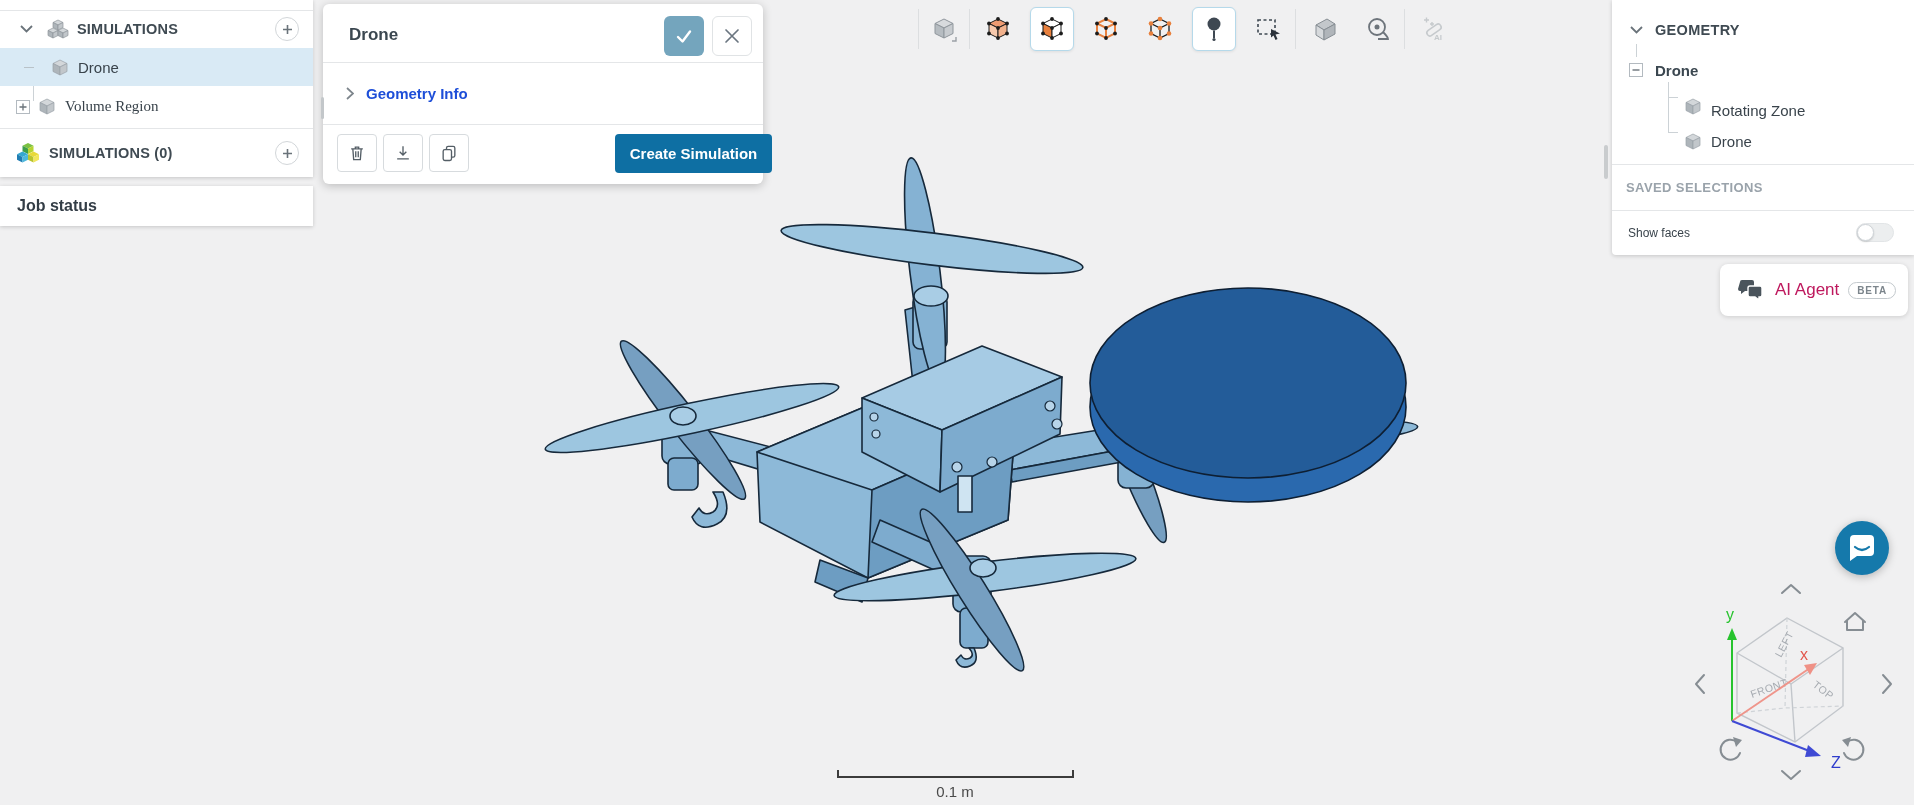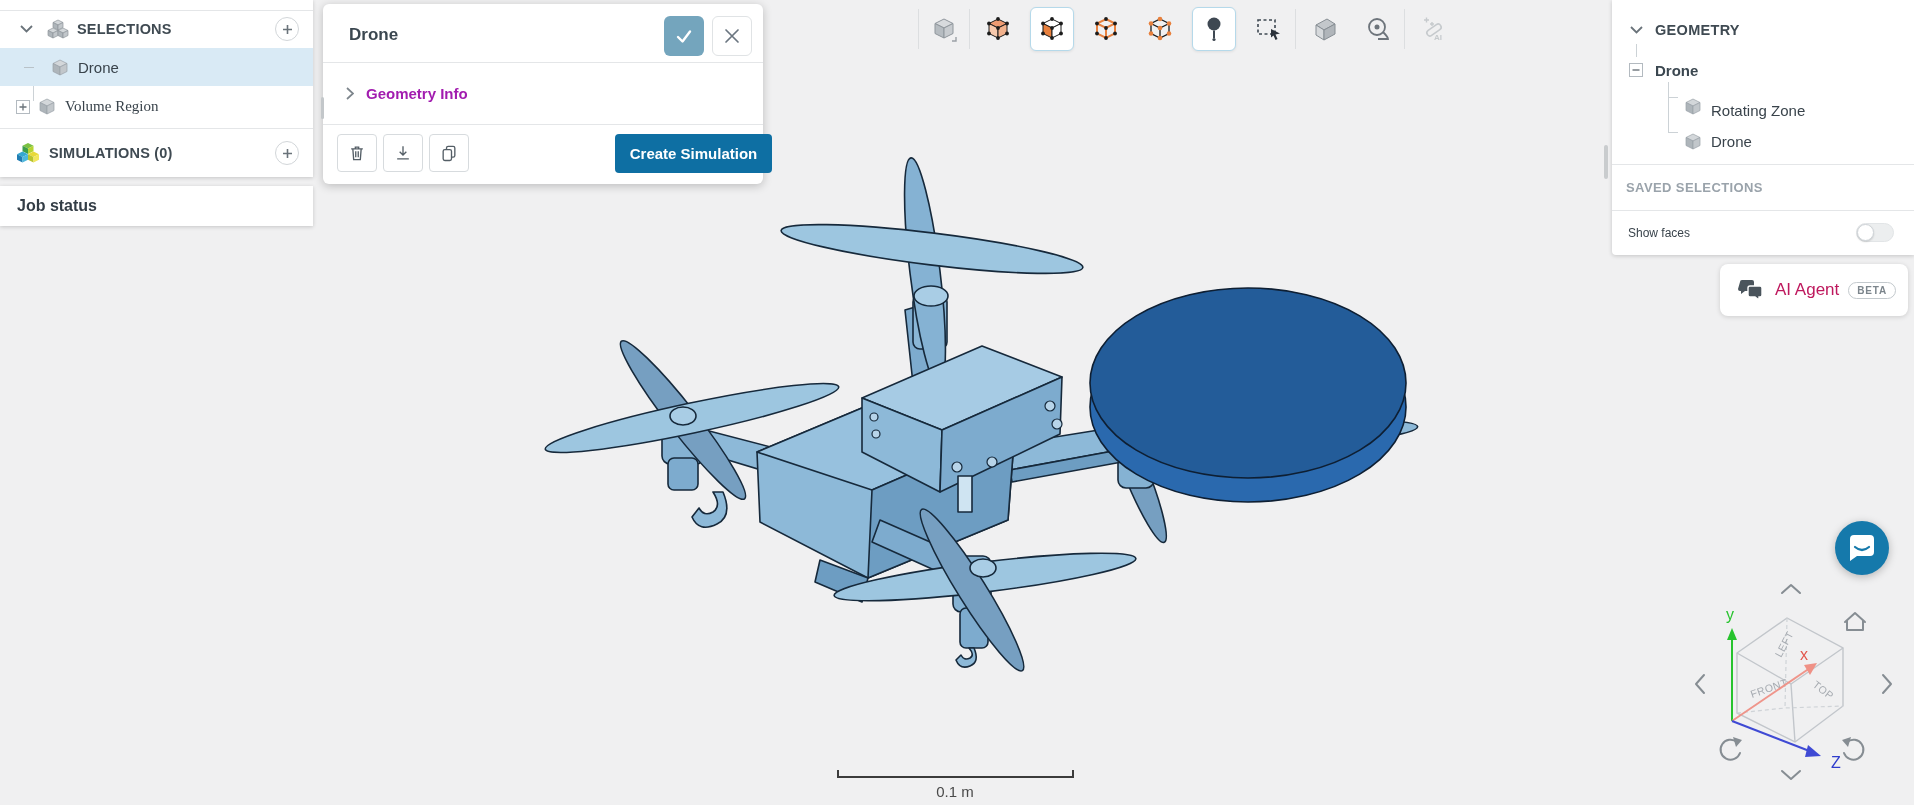--- a/index.html
+++ b/index.html
@@ -258,21 +258,21 @@
           <polygon points="6,3.5 11,6 11,11 6,8.5" fill="#aeb5ba"></polygon>
           <polygon points="16,3.5 11,6 11,11 16,8.5" fill="#c2c7cb"></polygon>
         <polygon points="6,9 11,11.5 6,14 1,11.5" fill="#d3d7da"></polygon>
           <polygon points="1,11.5 6,14 6,19 1,16.5" fill="#aeb5ba"></polygon>
           <polygon points="11,11.5 6,14 6,19 11,16.5" fill="#c2c7cb"></polygon>
         <polygon points="16,9 21,11.5 16,14 11,11.5" fill="#d3d7da"></polygon>
           <polygon points="11,11.5 16,14 16,19 11,16.5" fill="#aeb5ba"></polygon>
           <polygon points="21,11.5 16,14 16,19 21,16.5" fill="#c2c7cb"></polygon>
       </g>
     </svg>
-    <span class="bold" style="margin-left:8px;font-size:14.5px;letter-spacing:.2px;">SELECTIONS</span>
+    <span class="bold" style="margin-left:8px;font-size:14.5px;letter-spacing:.2px;">SIMULATIONS</span>
   </div>
   <div class="circle-btn" style="left:275px;top:17px;">
     <svg width="11" height="11" viewBox="0 0 11 11">
         <path d="M5.5,1 V10 M1,5.5 H10" stroke="#6a737a" stroke-width="1.6"></path>
       </svg>
   </div>
 
   <div class="abs" style="left:33px;top:48px;width:1px;height:53px;background:#ccd2d6;"></div>
 
   <div class="row" style="top:48px;height:38px;background:#d9eaf5;">
@@ -338,21 +338,21 @@
   <button style="position:absolute;left:389px;top:12px;width:40px;height:40px;border:1px solid #e0e3e5;border-radius:6px;background:#fff;cursor:pointer;">
     <svg width="16" height="16" viewBox="0 0 16 16" style="margin:auto;">
         <path d="M2,2 L14,14 M14,2 L2,14" stroke="#6b7680" stroke-width="1.7" stroke-linecap="round"></path>
       </svg>
   </button>
   <div class="divider" style="top:58px;"></div>
   <div class="row" style="top:58px;height:62px;">
     <svg style="margin-left:23px;" width="8" height="13" viewBox="0 0 8 13">
         <polyline points="1,1 7,6.5 1,12" fill="none" stroke="#7d858c" stroke-width="1.7"></polyline>
       </svg>
-    <span style="margin-left:12px;font-size:15px;font-weight:bold;color:#a21caf;">Geometry Info</span>
+    <span style="margin-left:12px;font-size:15px;font-weight:bold;color:#1d4ed8;">Geometry Info</span>
   </div>
   <div class="divider" style="top:120px;"></div>
   <button class="icon-btn" style="left:14px;top:130px;">
     <svg width="20" height="20" viewBox="0 0 24 24" fill="none" stroke="#545e66" stroke-width="1.6">
         <path d="M5,7 H19 M10,7 V5 H14 V7 M7,7 L8,20 H16 L17,7 M10.5,10 V17 M13.5,10 V17"></path>
       </svg>
   </button>
   <button class="icon-btn" style="left:60px;top:130px;">
     <svg width="20" height="20" viewBox="0 0 24 24" fill="none" stroke="#545e66" stroke-width="1.6">
         <path d="M12,4 V14 M8,10.5 L12,14.5 L16,10.5 M5,19 H19"></path>

